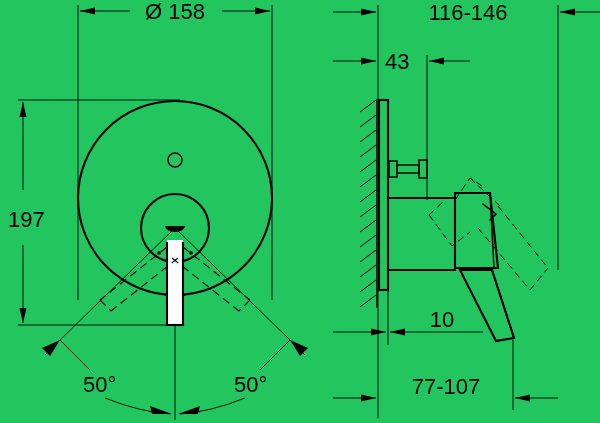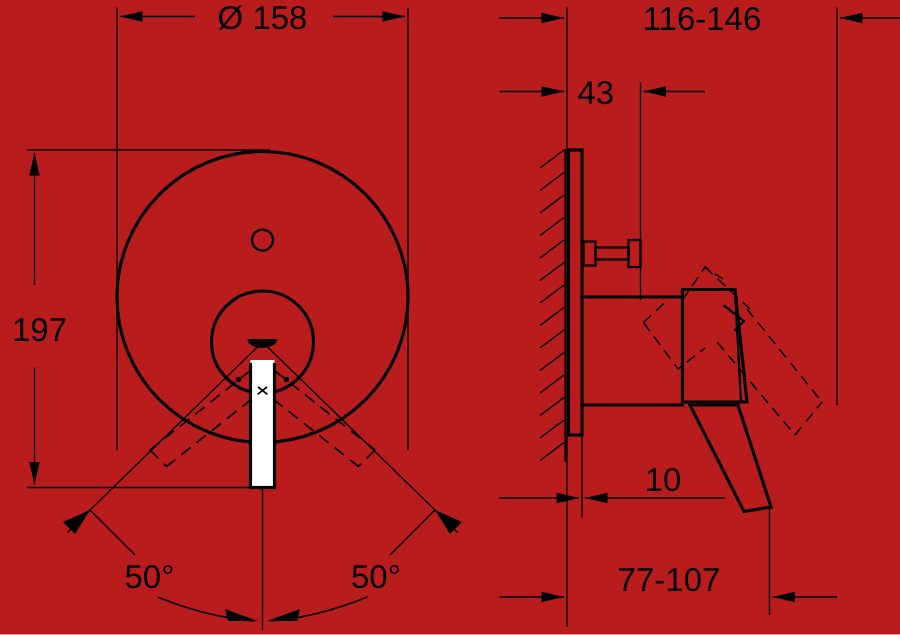--- a/index.html
+++ b/index.html
@@ -10,21 +10,21 @@
   body {
     width: 600px;
     height: 423px;
     font-family: "Liberation Sans", sans-serif;
     overflow: hidden;
   }
   #drawing-root {
     position: relative;
     width: 600px;
     height: 423px;
-    background: #b91c1c;
+    background: #22c55e;
   }
   svg#tech-drawing {
     display: block;
     width: 600px;
     height: 423px;
   }
   .obj-line {
     fill: none;
     stroke: #000000;
     stroke-width: 2.1;

